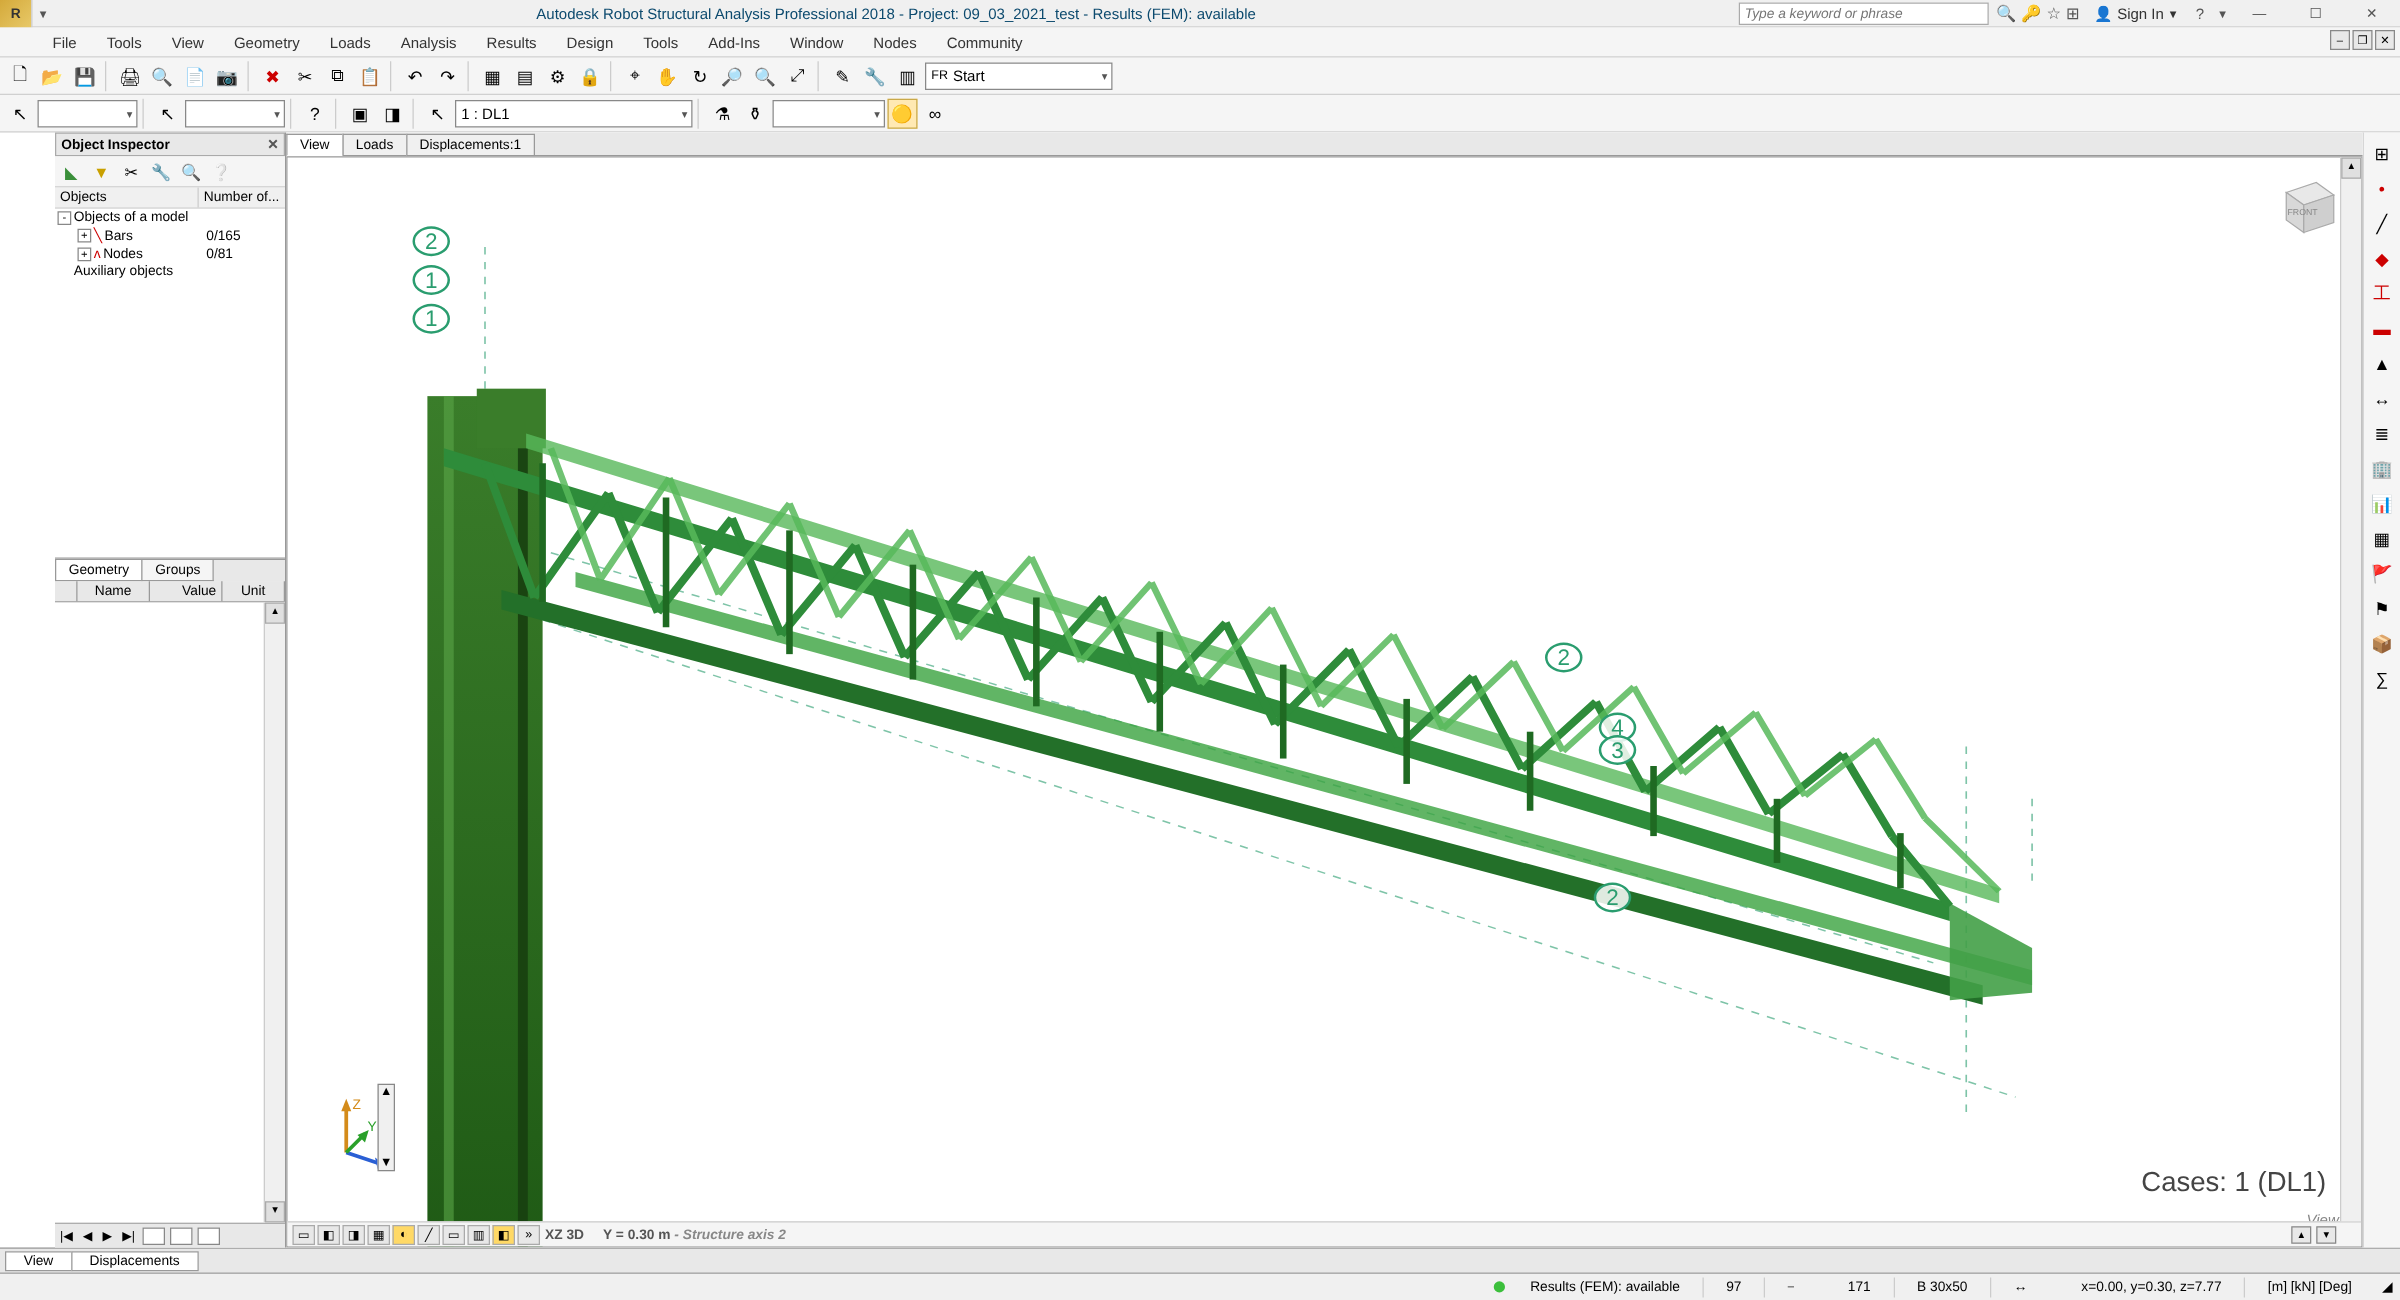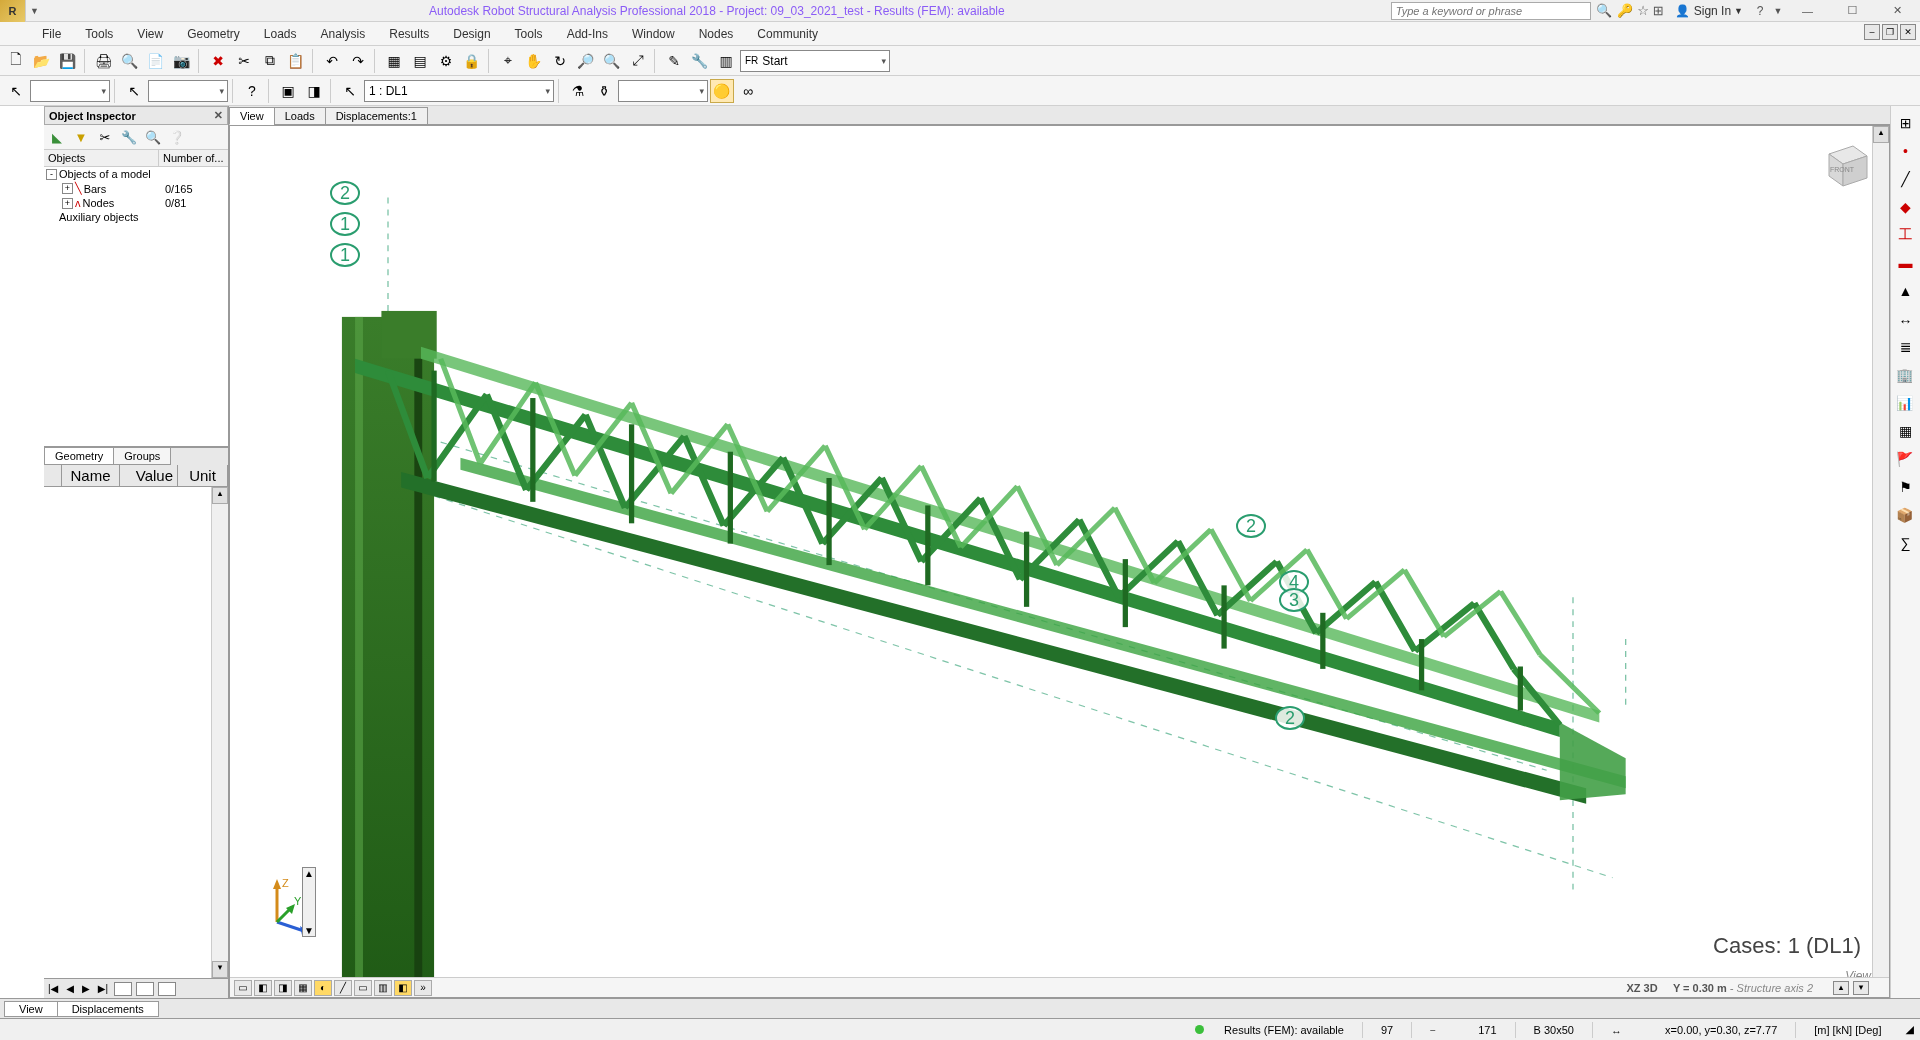--- a/index.html
+++ b/index.html
@@ -2,21 +2,21 @@
 <html><head>
 <meta charset="utf-8">
 <style>
 * { box-sizing: border-box; margin: 0; padding: 0; font-family: "Segoe UI", Tahoma, sans-serif; }
 html, body { width: 1920px; height: 1040px; overflow: hidden; background: #fff; user-select: none; }
 
 
 .titlebar { height: 22px; background: #f0f0f0; display: flex; align-items: center; font-size: 12px; border-bottom: 1px solid #d0d0d0; }
 .titlebar .logo { width: 26px; height: 22px; background: linear-gradient(135deg,#d4a93a,#e8c968); display:flex; align-items:center; justify-content:center; color:#333; font-weight:bold; font-size:11px; border-right:1px solid #ccc;}
 .titlebar .arrow { padding: 0 4px; color: #555; font-size: 9px;}
-.titlebar .title { flex: 1; text-align: center; color: #8b5cf6; }
+.titlebar .title { flex: 1; text-align: center; color: #0c4a6e; }
 .titlebar .search { width: 200px; height: 18px; border: 1px solid #aaa; font-size: 11px; padding: 0 4px; font-style: italic; color: #888; background:#fff;}
 .titlebar .rbtns { display: flex; gap: 4px; align-items: center; padding: 0 6px;}
 .titlebar .rbtns span { font-size: 13px; color: #555; cursor: pointer;}
 .titlebar .signin { font-size: 12px; color:#333; padding: 0 6px; display:flex; align-items:center; gap:3px;}
 .titlebar .signin .arrow2 { font-size:9px;}
 .titlebar .help { width: 22px; text-align: center; color: #555;}
 .titlebar .winbtns { display: flex; }
 .titlebar .winbtns div { width: 45px; height: 22px; display:flex; align-items:center; justify-content:center; font-size: 11px; color:#555;}
 
 
@@ -48,21 +48,21 @@
 .tree-row { display:flex; padding:1px 2px; align-items:center;}
 .tree-row .c1 { width:115px; display:flex; align-items:center; gap:2px;}
 .tree-row .c2 { flex:1; padding-left:4px;}
 .tree-row .exp { width:11px; height:11px; border:1px solid #888; font-size:9px; line-height:9px; text-align:center; background:#fff;}
 .tree-row .ind { display:inline-block;}
 
 .bottom-tabs { display:flex; font-size:11px; border-top:1px solid #999; background:#e8e8e8;}
 .bottom-tabs .tab { padding:2px 10px; border:1px solid #999; border-top:none; background:#f5f5f5; margin-right:-1px;}
 .bottom-tabs .tab.active { background:#fff;}
 
-.prop-head { display:flex; font-size:15px; background:#e8e8e8; border-bottom:1px solid #999;}
+.prop-head { display:flex; font-size:11px; background:#e8e8e8; border-bottom:1px solid #999;}
 .prop-head div { padding:2px 4px; border-right:1px solid #999; text-align:center;}
 .prop-body { background:#fff; flex:1; position:relative;}
 .prop-scroll { position:absolute; right:0; top:0; bottom:0; width:17px; background:#f0f0f0; border-left:1px solid #ccc;}
 .prop-scroll .sbtn { height:17px; background:#e0e0e0; border:1px solid #aaa; font-size:9px; text-align:center;}
 
 .left-bottom-sheets { height: 20px; background:#e8e8e8; border-top:1px solid #999; display:flex; align-items:center; padding:0 2px; gap:4px;}
 .left-bottom-sheets .nav { font-size:10px; padding:0 2px; cursor:pointer;}
 .left-bottom-sheets .tabicon { width:18px; height:14px; border:1px solid #888; background:#fff; font-size:9px;}
 
 
@@ -93,21 +93,21 @@
 .cases-label { position:absolute; right:28px; bottom:38px; font-size:22px; color:#444;}
 .view-label { position:absolute; right:18px; bottom:14px; font-size:12px; font-style:italic; color:#888;}
 .compass { position:absolute; left:22px; bottom:60px; width:60px; height:60px;}
 .vslider { position:absolute; left:72px; bottom:60px; width:14px; height:70px; border:1px solid #888; background:#f0f0f0;}
 .vslider .tri { font-size:10px; text-align:center;}
 .viewcube { position:absolute; right:14px; top:10px; width:56px; height:56px;}
 
 .view-bottom-bar { position:absolute; left:0; right:0; bottom:0; height:20px; background:#f5f5f5; border-top:1px solid #ccc; display:flex; align-items:center; font-size:11px;}
 .view-bottom-bar .vb-left { display:flex; gap:2px; padding:0 4px;}
 .view-bottom-bar .vb-left .vi { width:18px; height:16px; border:1px solid #aaa; background:#e8e8e8; font-size:10px; display:flex;align-items:center;justify-content:center;}
-.view-bottom-bar .vb-center { flex:1; text-align:right; color:#555;}
+.view-bottom-bar .vb-center { flex:1; text-align:left; color:#555;font-weight:bold;}
 .view-bottom-bar .vb-center i { color:#888;}
 .view-bottom-bar .vb-right { padding:0 20px; display:flex; gap:4px;}
 .view-bottom-bar .vb-right .spin { width:16px; height:14px; border:1px solid #888; background:#e8e8e8; font-size:9px; text-align:center;}
 </style>
 </head>
 <body>
 
 <div class="titlebar">
   <div class="logo">R</div>
   <span class="arrow">▼</span>

